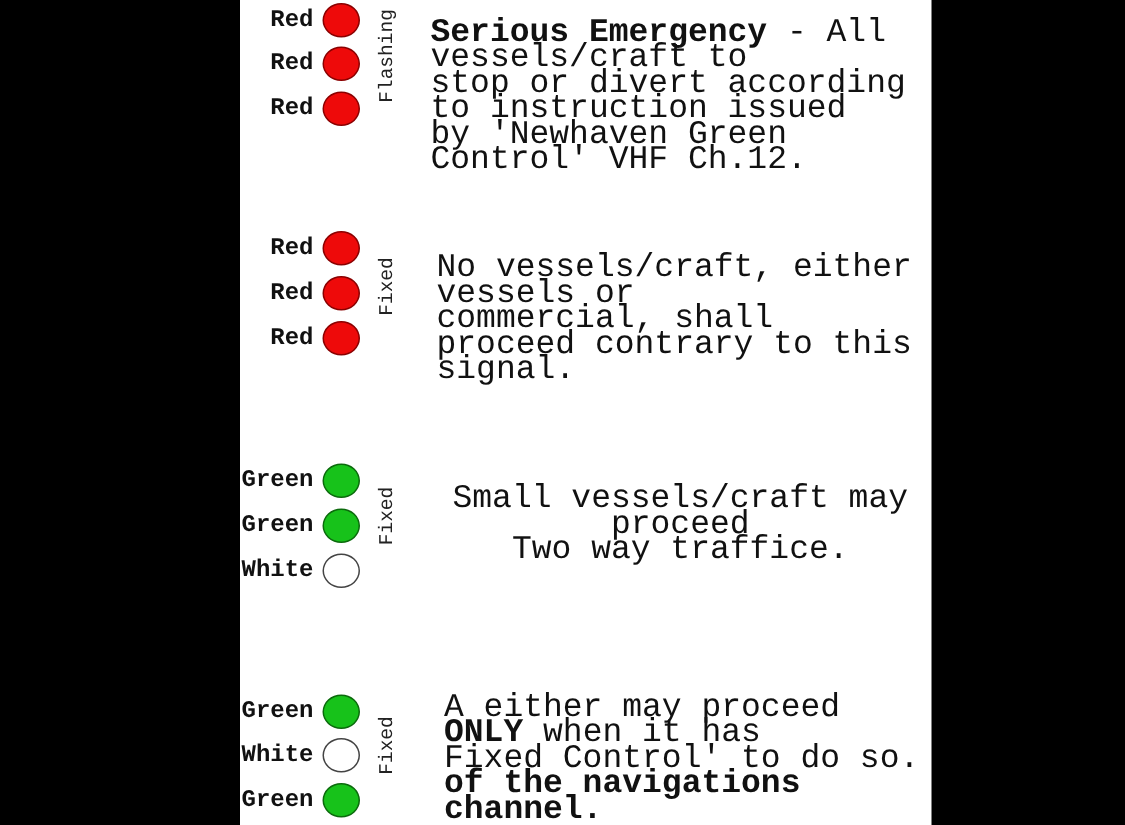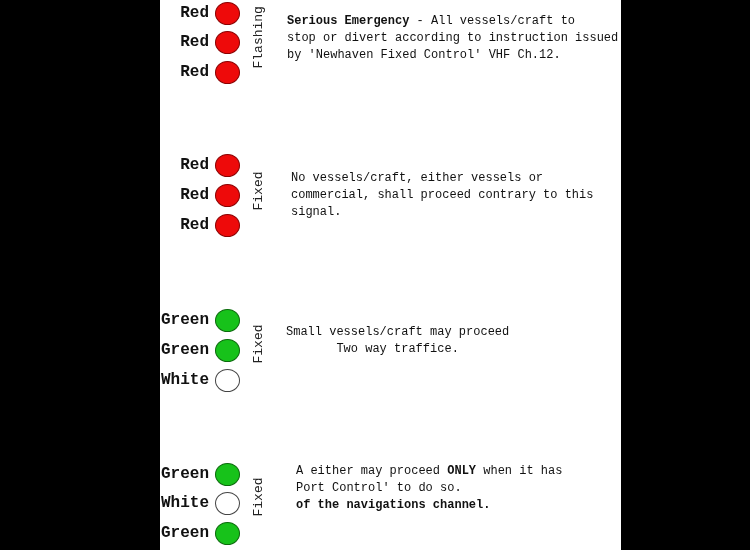--- a/index.html
+++ b/index.html
@@ -22,41 +22,41 @@
       box-sizing: border-box; border: 1.5px solid #555;
     }
     .lamp.red { background: #ee0a0a; border-color: #8a0000; }
     .lamp.green { background: #17c21a; border-color: #0b6a0c; }
     .lamp.white { background: #fff; border-color: #444; }
     .mode {
       position: absolute; font-size: 13px; color: #222; white-space: nowrap;
       transform: rotate(-90deg); transform-origin: center center;
     }
     .desc {
-      position: absolute; font-size: 12px; line-height: 17px; color: #111;
+      position: absolute; font-size: 22px; line-height: 17px; color: #111;
     }
     .desc b { font-weight: bold; }
   </style>
 </head>
 <body>
 
 <div class="panel">
 
   <div class="signal" style="top:0;">
     <span class="light-label" style="right:412px; top:0px;">Red</span>
     <span class="lamp red" style="left:55px; top:2px;"></span>
     <span class="light-label" style="right:412px; top:29px;">Red</span>
     <span class="lamp red" style="left:55px; top:31px;"></span>
     <span class="light-label" style="right:412px; top:59px;">Red</span>
     <span class="lamp red" style="left:55px; top:61px;"></span>
     <span class="mode" style="left:70px; top:33px; width:56px; text-align:center;">Flashing</span>
     <div class="desc" style="left:127px; top:13px;">
       <div><b>Serious Emergency</b><span> - All vessels/craft to</span></div>
       <div>stop or divert according to instruction issued</div>
-      <div>by 'Newhaven Fixed Control' VHF Ch.12.</div>
+      <div>by 'Newhaven Green Control' VHF Ch.12.</div>
     </div>
   </div>
 
   <div class="signal" style="top:0;">
     <span class="light-label" style="right:412px; top:152px;">Red</span>
     <span class="lamp red" style="left:55px; top:154px;"></span>
     <span class="light-label" style="right:412px; top:182px;">Red</span>
     <span class="lamp red" style="left:55px; top:184px;"></span>
     <span class="light-label" style="right:412px; top:212px;">Red</span>
     <span class="lamp red" style="left:55px; top:214px;"></span>
@@ -85,18 +85,18 @@
   <div class="signal" style="top:0;">
     <span class="light-label" style="right:412px; top:461px;">Green</span>
     <span class="lamp green" style="left:55px; top:463px;"></span>
     <span class="light-label" style="right:412px; top:490px;">White</span>
     <span class="lamp white" style="left:55px; top:492px;"></span>
     <span class="light-label" style="right:412px; top:520px;">Green</span>
     <span class="lamp green" style="left:55px; top:522px;"></span>
     <span class="mode" style="left:82px; top:493px; width:32px; text-align:center;">Fixed</span>
     <div class="desc" style="left:136px; top:463px;">
       <div><span>A either may proceed </span><b>ONLY</b><span> when it has</span></div>
-      <div>Port Control' to do so.</div>
+      <div>Fixed Control' to do so.</div>
       <div><b>of the navigations channel.</b></div>
     </div>
   </div>
 
 </div>
 
 </body></html>

